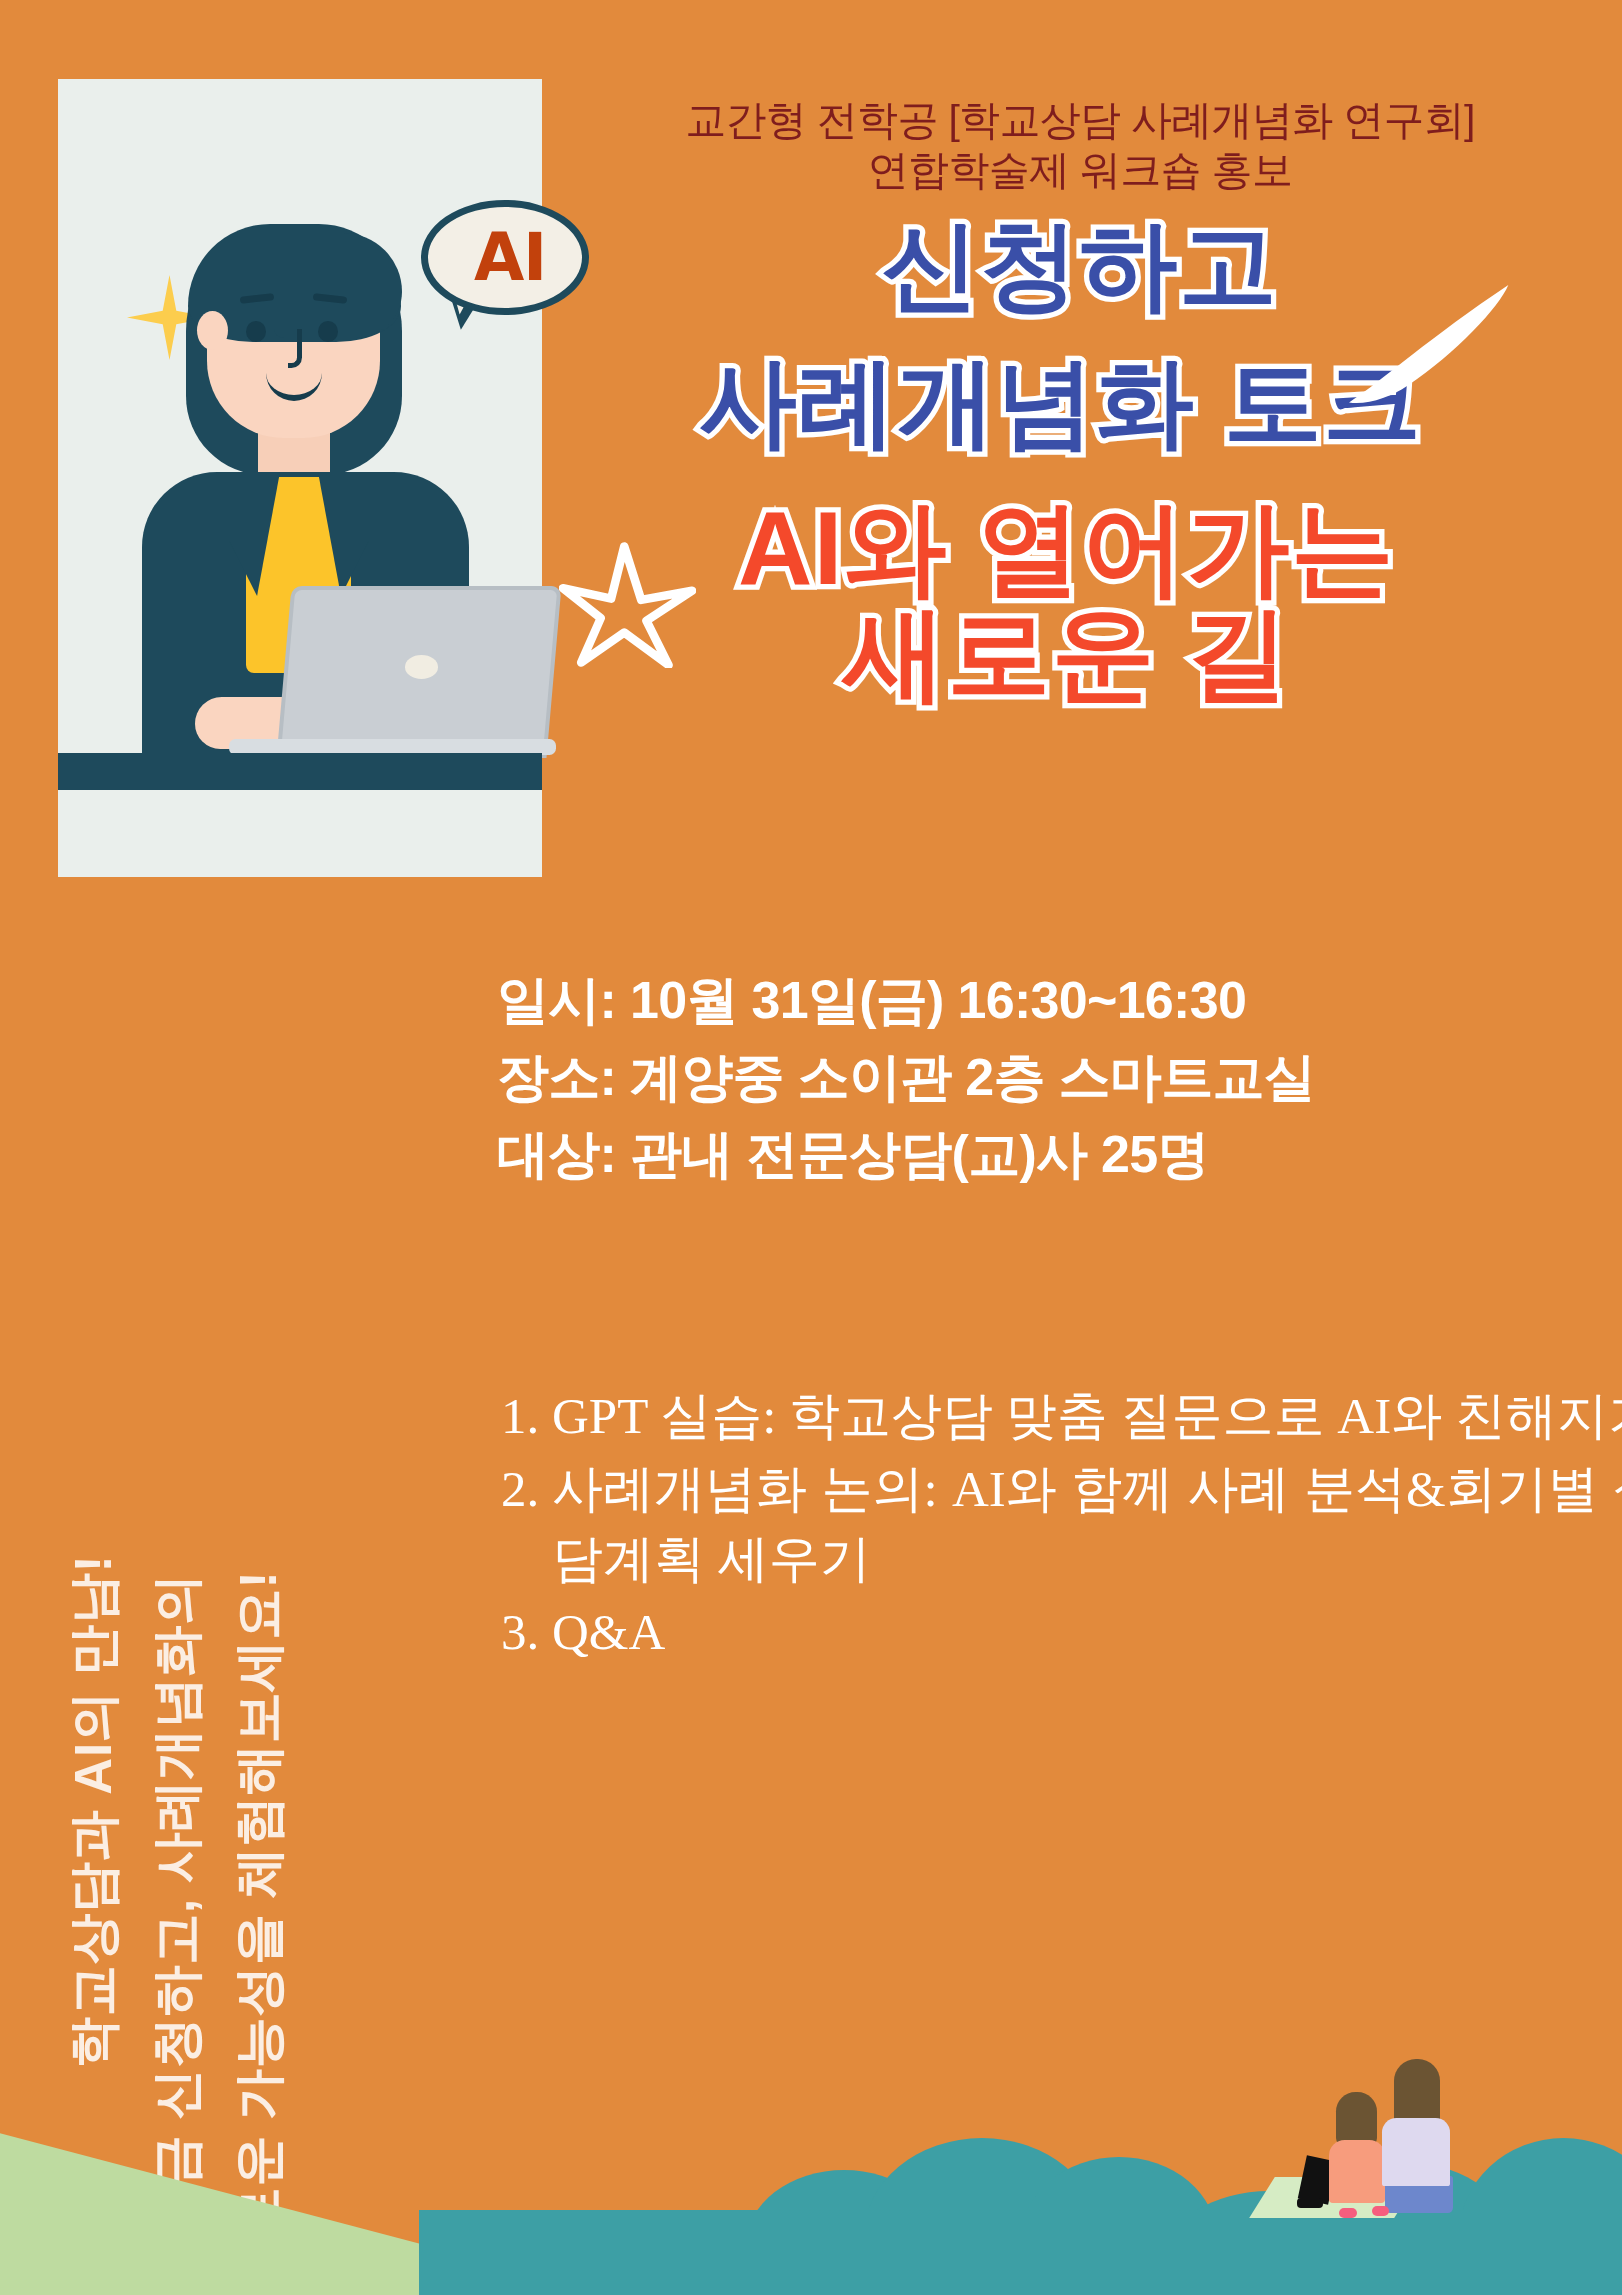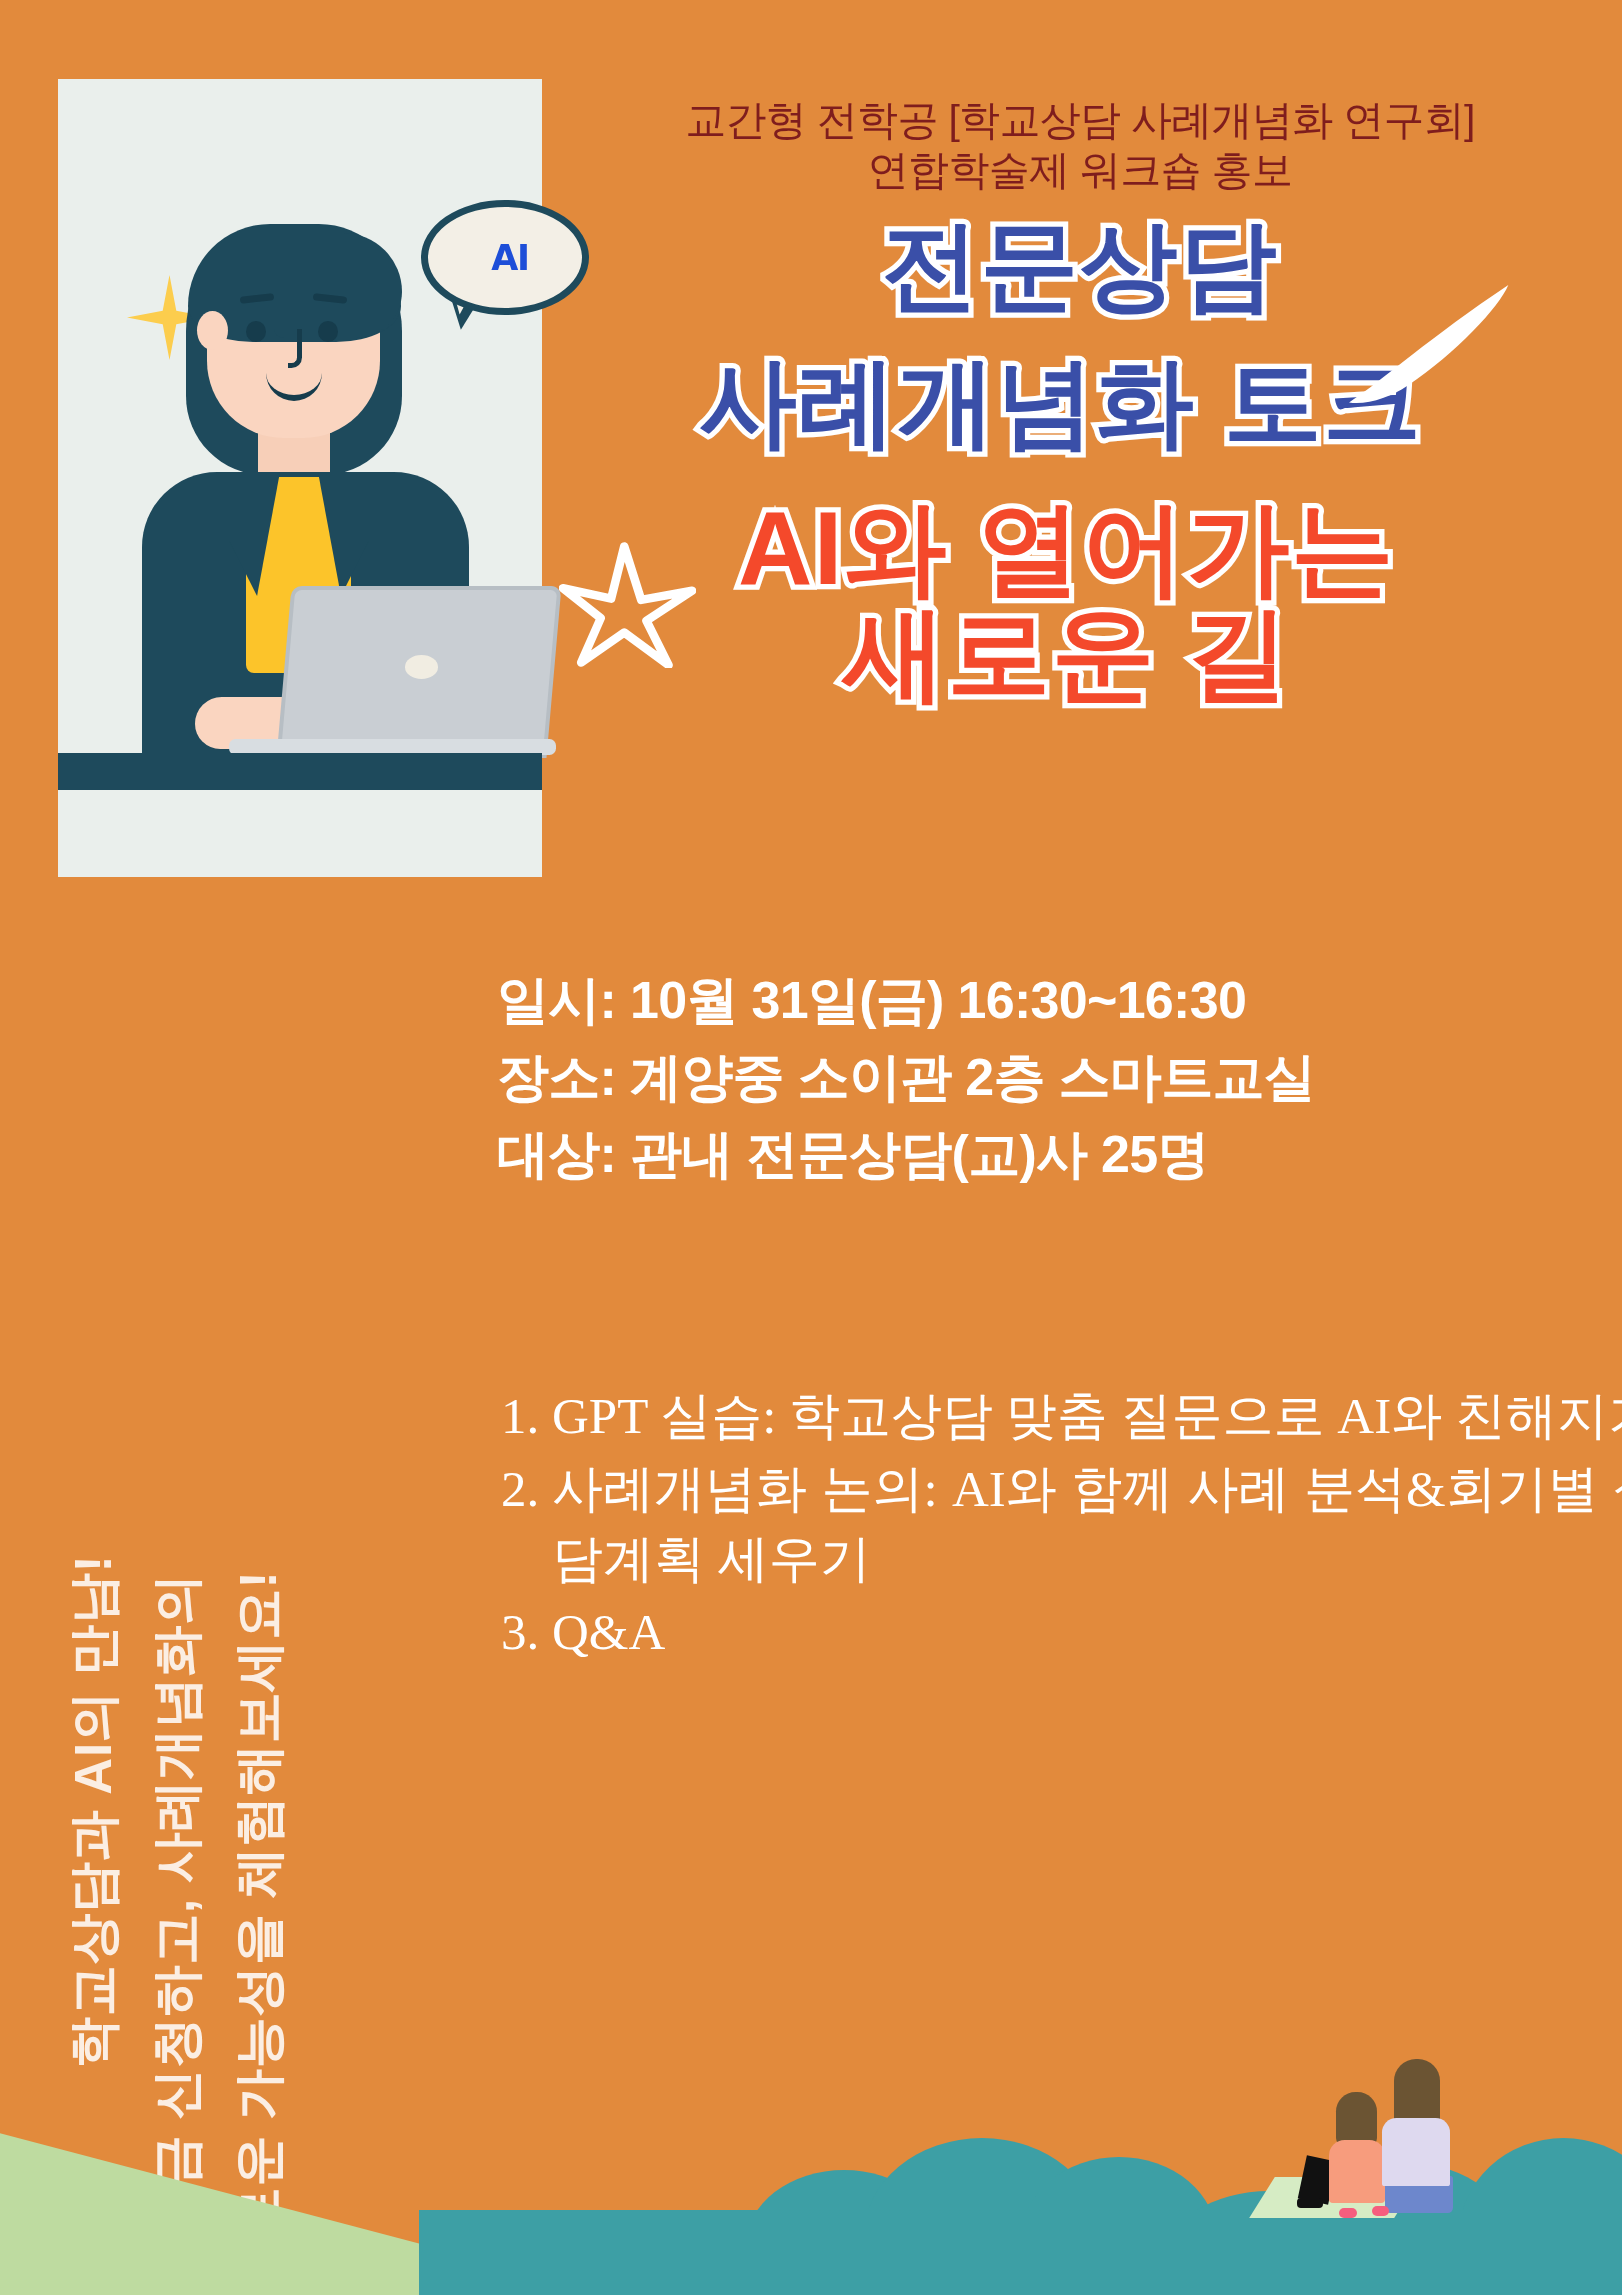--- a/index.html
+++ b/index.html
@@ -44,22 +44,22 @@
     left: 363px; top: 121px;
     width: 154px; height: 101px;
     background: #f3efe6;
     border: 7.2px solid #1e4a5c;
     border-radius: 50%;
     display: flex; align-items: center; justify-content: center;
   }
   #speech-bubble span {
     font-family: "DejaVu Sans", sans-serif;
     font-weight: 700;
-    font-size: 35px;
-    color: #1d4ed8;
+    font-size: 65px;
+    color: #c2410c;
     letter-spacing: -1.3px;
     margin-left: 10px;
   }
   #bubble-tail {
     position: absolute;
     left: 383px; top: 209px;
     width: 0; height: 0;
     border-left: 25px solid transparent;
     border-right: 13px solid transparent;
     border-top: 41px solid #1e4a5c;
@@ -372,21 +372,21 @@
     <div id="speech-bubble">
       <span>AI</span>
     </div>
   </div>
 
   <div id="header-sub">
     <div>교간형 전학공 [학교상담 사례개념화 연구회]</div>
     <div>연합학술제 워크숍 홍보</div>
   </div>
 
-  <div class="title-blue" id="title-line1">전문상담</div>
+  <div class="title-blue" id="title-line1">신청하고</div>
   <div class="title-blue" id="title-line2">사례개념화 토크</div>
   <div class="title-red" id="title-line3">AI와 열어가는</div>
   <div class="title-red" id="title-line4">새로운 길</div>
 
   <svg id="swoosh" viewBox="0 0 260 190">
     <path d="M6 186 C60 150 130 86 250 6 C236 40 170 110 96 160 C70 178 34 190 6 186 Z" fill="#ffffff"></path>
   </svg>
 
   <svg id="star-deco" viewBox="0 0 210 200">
     <path d="M100 14 L126 96 L204 82 L134 128 L168 196 L100 146 L34 192 L64 124 L6 78 L80 94 Z" fill="none" stroke="#ffffff" stroke-width="13" stroke-linejoin="round" stroke-linecap="round"></path>

